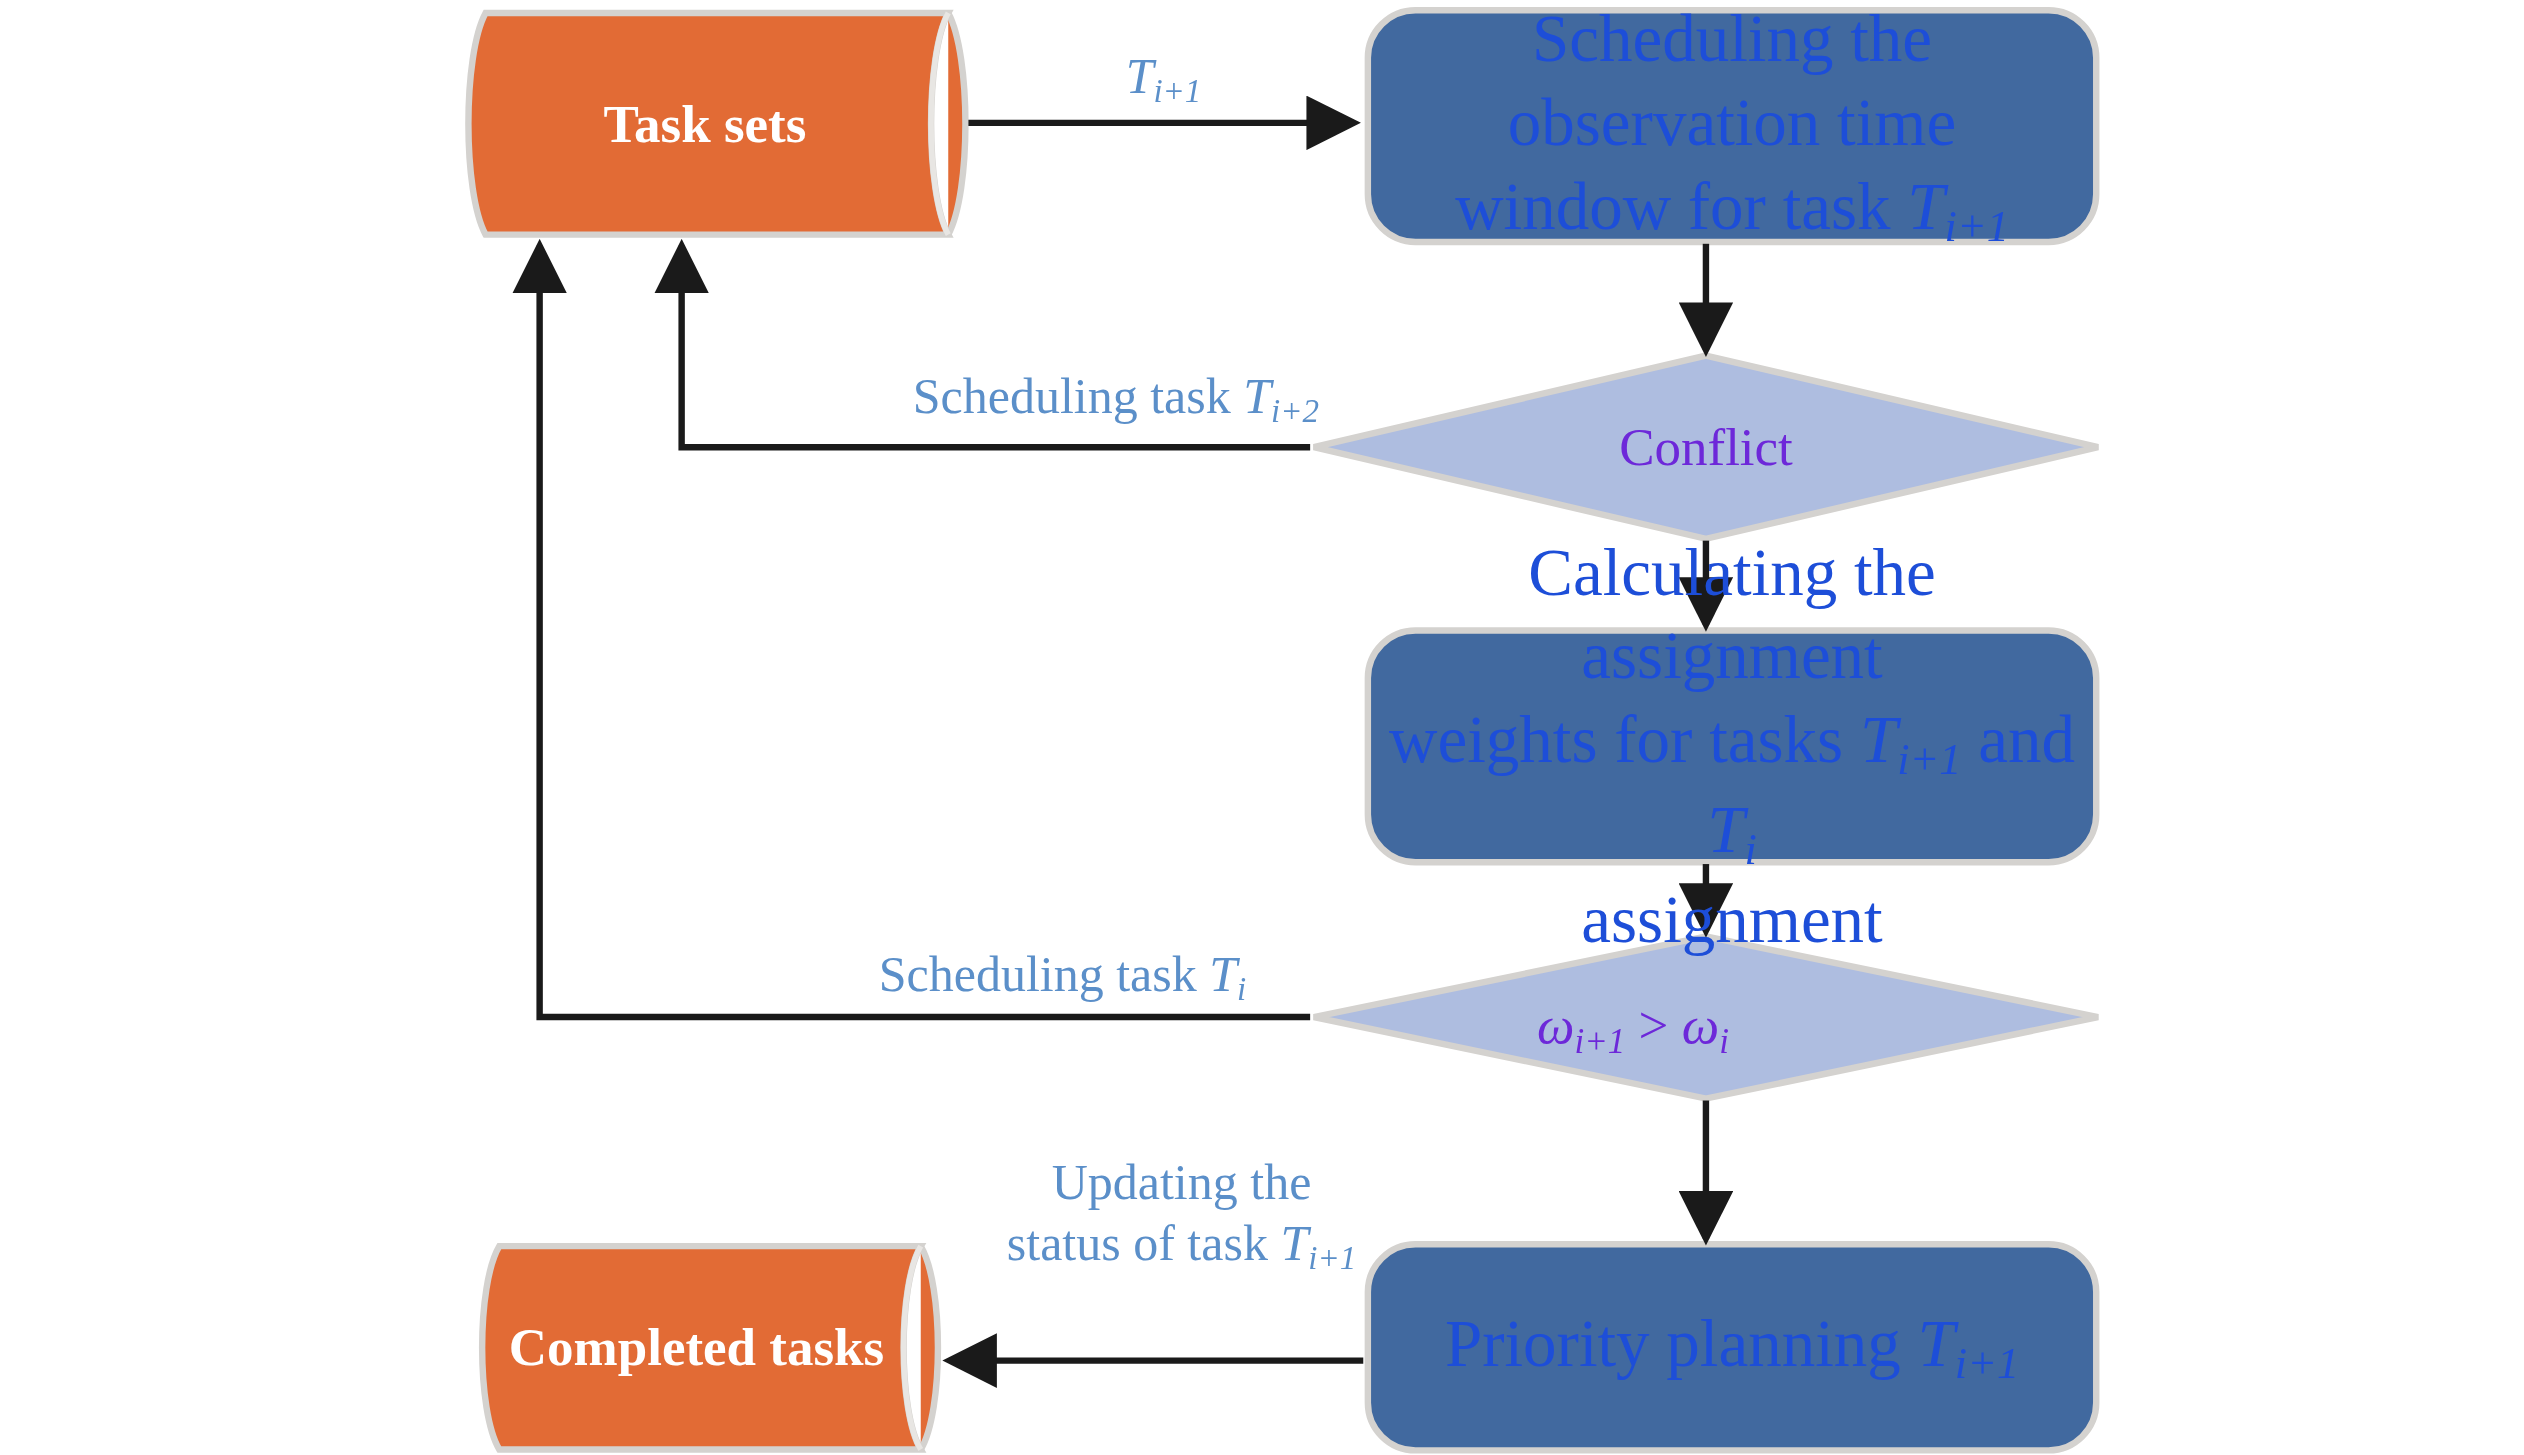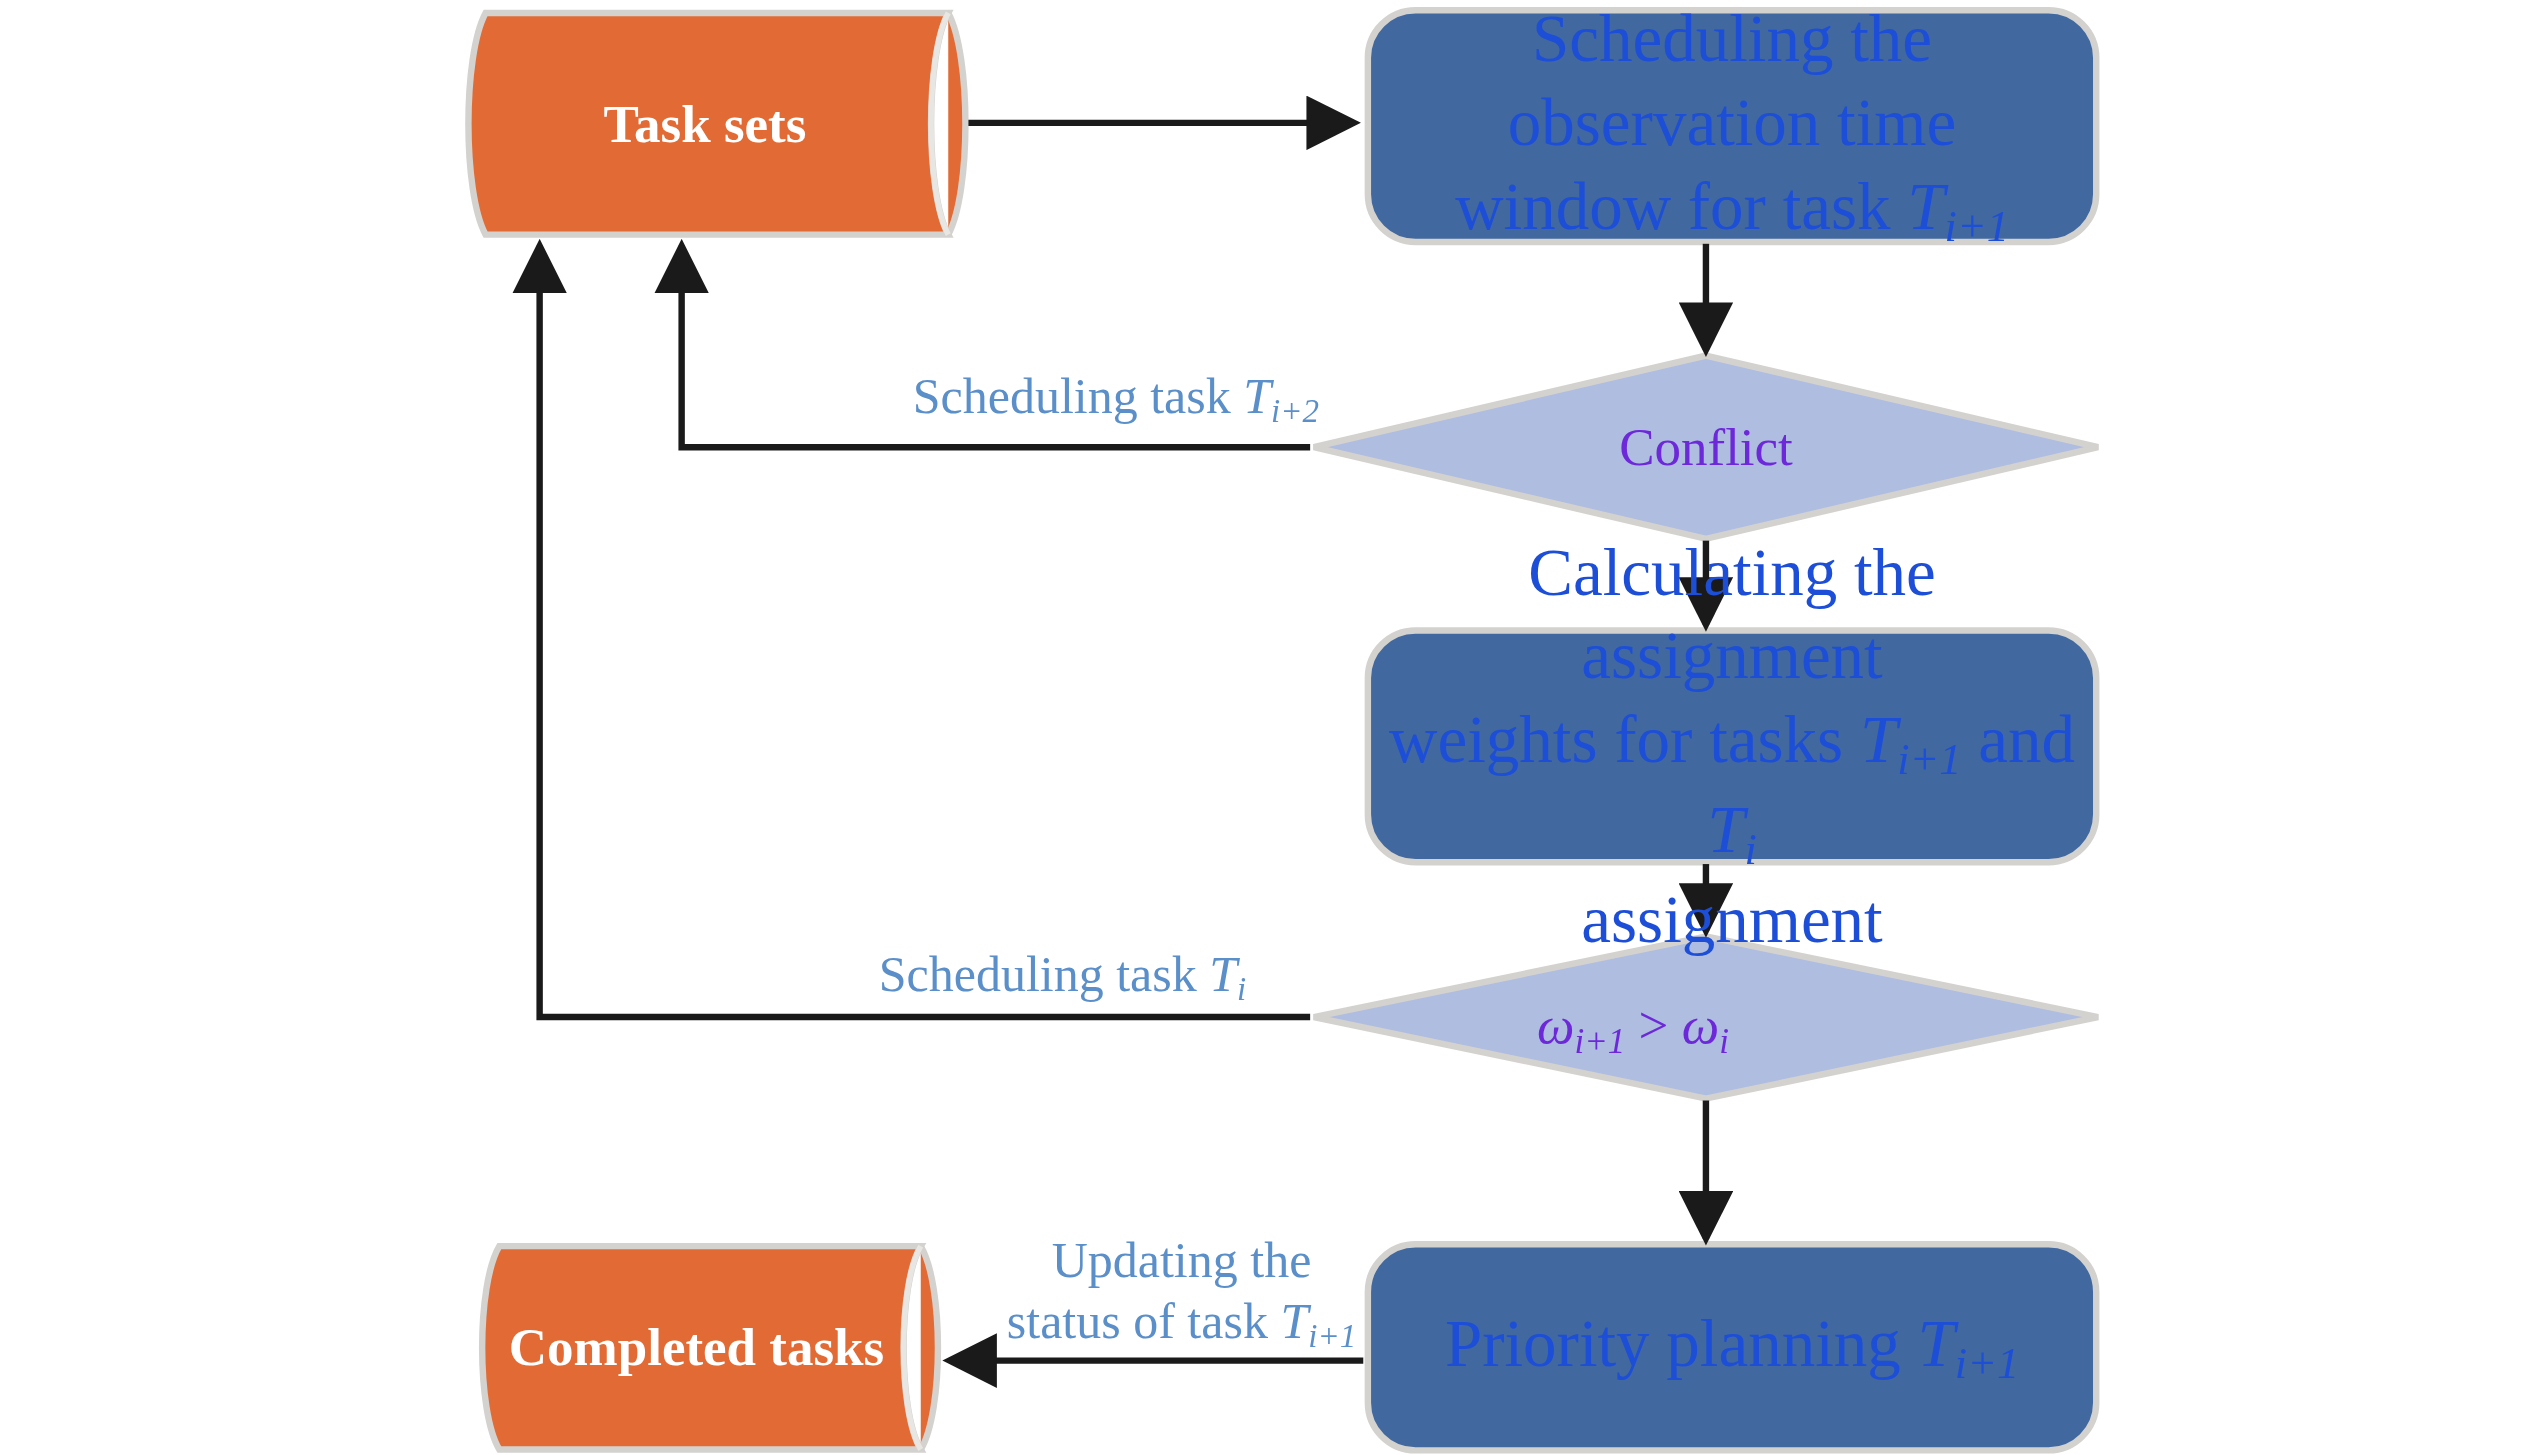--- a/index.html
+++ b/index.html
@@ -181,28 +181,31 @@
   <div class="node-label proc-label" style="left:1377px; top:1244px; width:710px; height:206px;">
     <span>
       <span>Priority planning </span><i class="mv">T</i><sub><i class="mv">i+1</i></sub>
     </span>
   </div>
 
   <div class="node-label store-label" style="left:486px; top:1246px; width:421px; height:203px;">
     <span>Completed tasks</span>
   </div>
 
+  <div class="edge-label" style="left:1017px; top:46px; width:293px; text-align:center;">
+    <i class="mv">T</i><sub><i class="mv">i+1</i></sub>
+  </div>
 
   <div class="edge-label" style="left:806px; top:366px; width:513px; text-align:right;">
     <span>Scheduling task </span><i class="mv">T</i><sub><i class="mv">i+2</i></sub>
   </div>
 
   <div class="edge-label" style="left:806px; top:944px; width:513px; text-align:center;">
     <span>Scheduling task </span><i class="mv">T</i><sub><i class="mv">i</i></sub>
   </div>
 
-  <div class="edge-label two-line" style="left:980px; top:1230px; width:403px; text-align:center;">
+  <div class="edge-label two-line" style="left:980px; top:1152px; width:403px; text-align:center;">
     <span>Updating the</span><br>
     <span>status of task </span><i class="mv">T</i><sub><i class="mv">i+1</i></sub>
   </div>
 
 </div>
 
 
 </body></html>

